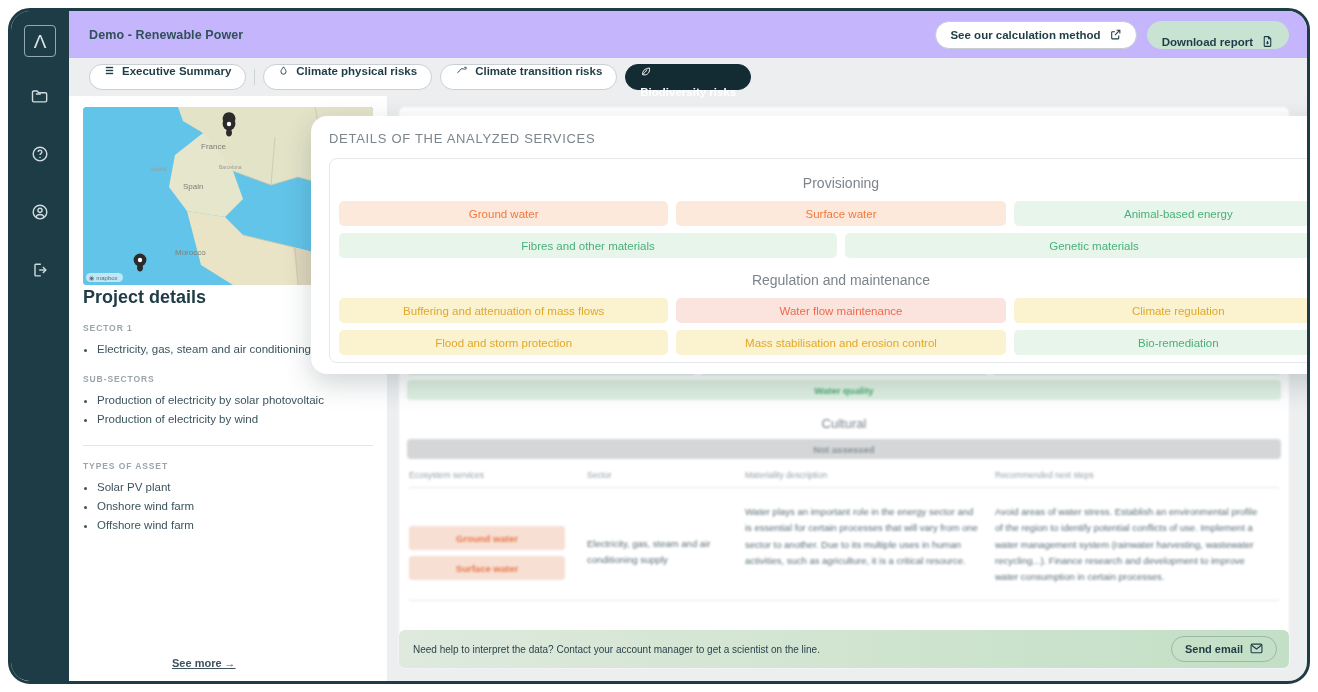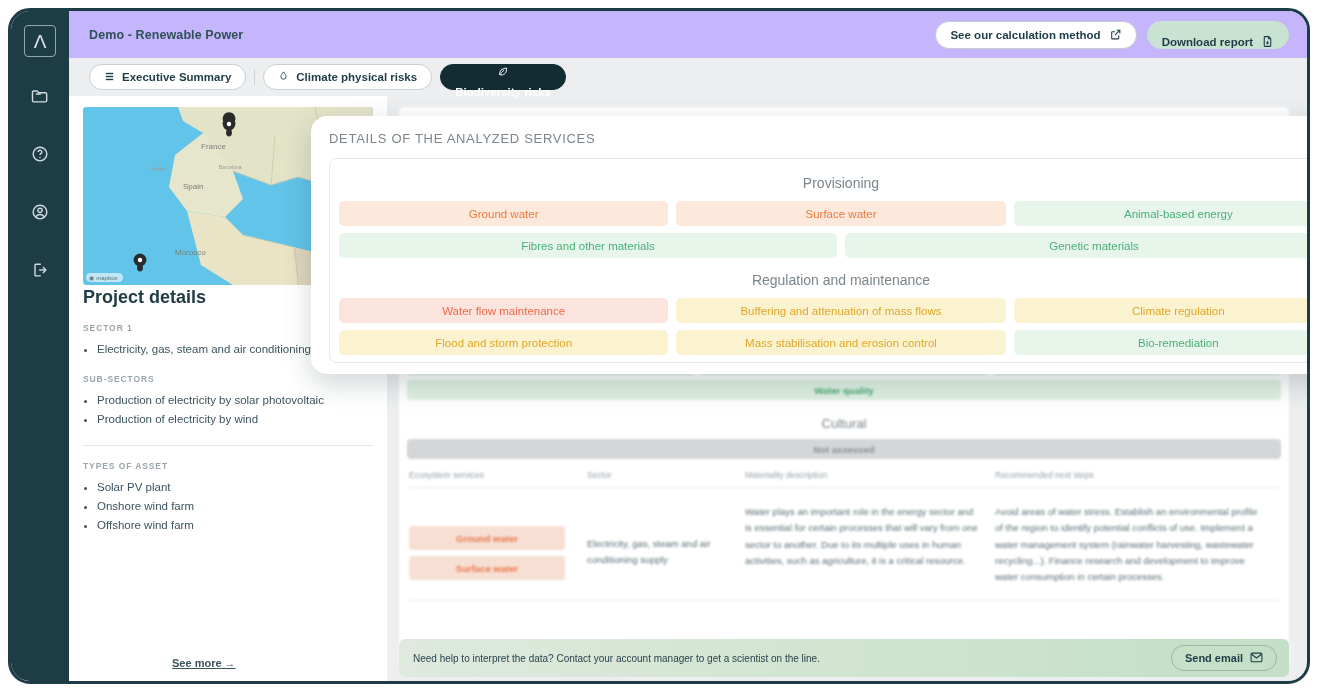--- a/index.html
+++ b/index.html
@@ -112,21 +112,21 @@
   
   .tabstrip {
     height: 38px;
     display: flex; align-items: center;
     padding-left: 20px;
     gap: 8px;
     background: #eceef0;
     position: relative;
   }
   .tab {
-    display: inline-flex; align-items: center; gap: 7px;
+    display: inline-flex; align-items: flex-start; gap: 7px;
     height: 26px; padding: 0 14px;
     border-radius: 14px;
     background: #ffffff;
     border: 1px solid #c9d0d4;
     font-size: 11.5px;
     color: #1e3c46;
     font-weight: 600;
     white-space: nowrap;
     cursor: pointer;
   }
@@ -252,21 +252,21 @@
     font-size: 9.5px;
     color: #5c6f77;
     line-height: 1.72;
     padding-right: 14px;
   }
   .tbl-rule { height: 1px; background: #e4e7e9; margin: 14px 0 0; }
 
   
   .footer {
     position: absolute;
-    left: 12px; right: 18px; bottom: 10px;
+    left: 12px; right: 18px; bottom: 19px;
     height: 38px;
     border-radius: 6px;
     background: linear-gradient(90deg, #dfe9de 0%, #cfe4cf 55%, #c3dfc6 100%);
     display: flex; align-items: center;
     padding: 0 12px 0 14px;
     filter: blur(.7px);
   }
   .footer-txt { font-size: 10px; color: #2b444c; }
   .send-btn {
     margin-left: auto;
@@ -420,20 +420,29 @@
 
       <div class="tab">
         <span>
           <svg width="11" height="12" viewBox="0 0 24 24" fill="none" stroke="currentColor" stroke-width="2">
             <path d="M12 3c3 4.5 5.5 7 5.5 10.2A5.5 5.5 0 0 1 12 19a5.5 5.5 0 0 1-5.5-5.8C6.5 10 9 7.5 12 3z"></path>
           </svg>
         </span>
         <span>Climate physical risks</span>
       </div>
 
+      <div class="tab">
+        <span>
+          <svg width="13" height="11" viewBox="0 0 24 24" fill="none" stroke="currentColor" stroke-width="2">
+            <path d="M3 17c4-1 6-9 10-9 3 0 5 2 8 1"></path>
+              <path d="M18 5h4v4"></path>
+          </svg>
+        </span>
+        <span>Climate transition risks</span>
+      </div>
 
       <div class="tab active">
         <span>
           <svg width="12" height="12" viewBox="0 0 24 24" fill="none" stroke="currentColor" stroke-width="1.9">
             <path d="M5 19c0-7 4-12 14-13 1 9-4 14-11 14z"></path>
               <path d="M5 19c4-3 7-6 9-10"></path>
           </svg>
         </span>
         <span>Biodiversity risks</span>
       </div>
@@ -572,22 +581,22 @@
           <div class="m-chip orange">Surface water</div>
           <div class="m-chip green">Animal-based energy</div>
         </div>
         <div class="m-row">
           <div class="m-chip green">Fibres and other materials</div>
           <div class="m-chip green">Genetic materials</div>
         </div>
 
         <div class="m-sec-head">Regulation and maintenance</div>
         <div class="m-row">
+          <div class="m-chip yellow">Buffering and attenuation of mass flows</div>
           <div class="m-chip red">Water flow maintenance</div>
-          <div class="m-chip yellow">Buffering and attenuation of mass flows</div>
           <div class="m-chip yellow">Climate regulation</div>
         </div>
         <div class="m-row">
           <div class="m-chip yellow">Flood and storm protection</div>
           <div class="m-chip yellow">Mass stabilisation and erosion control</div>
           <div class="m-chip green">Bio-remediation</div>
         </div>
       </div>
     </div>
 

